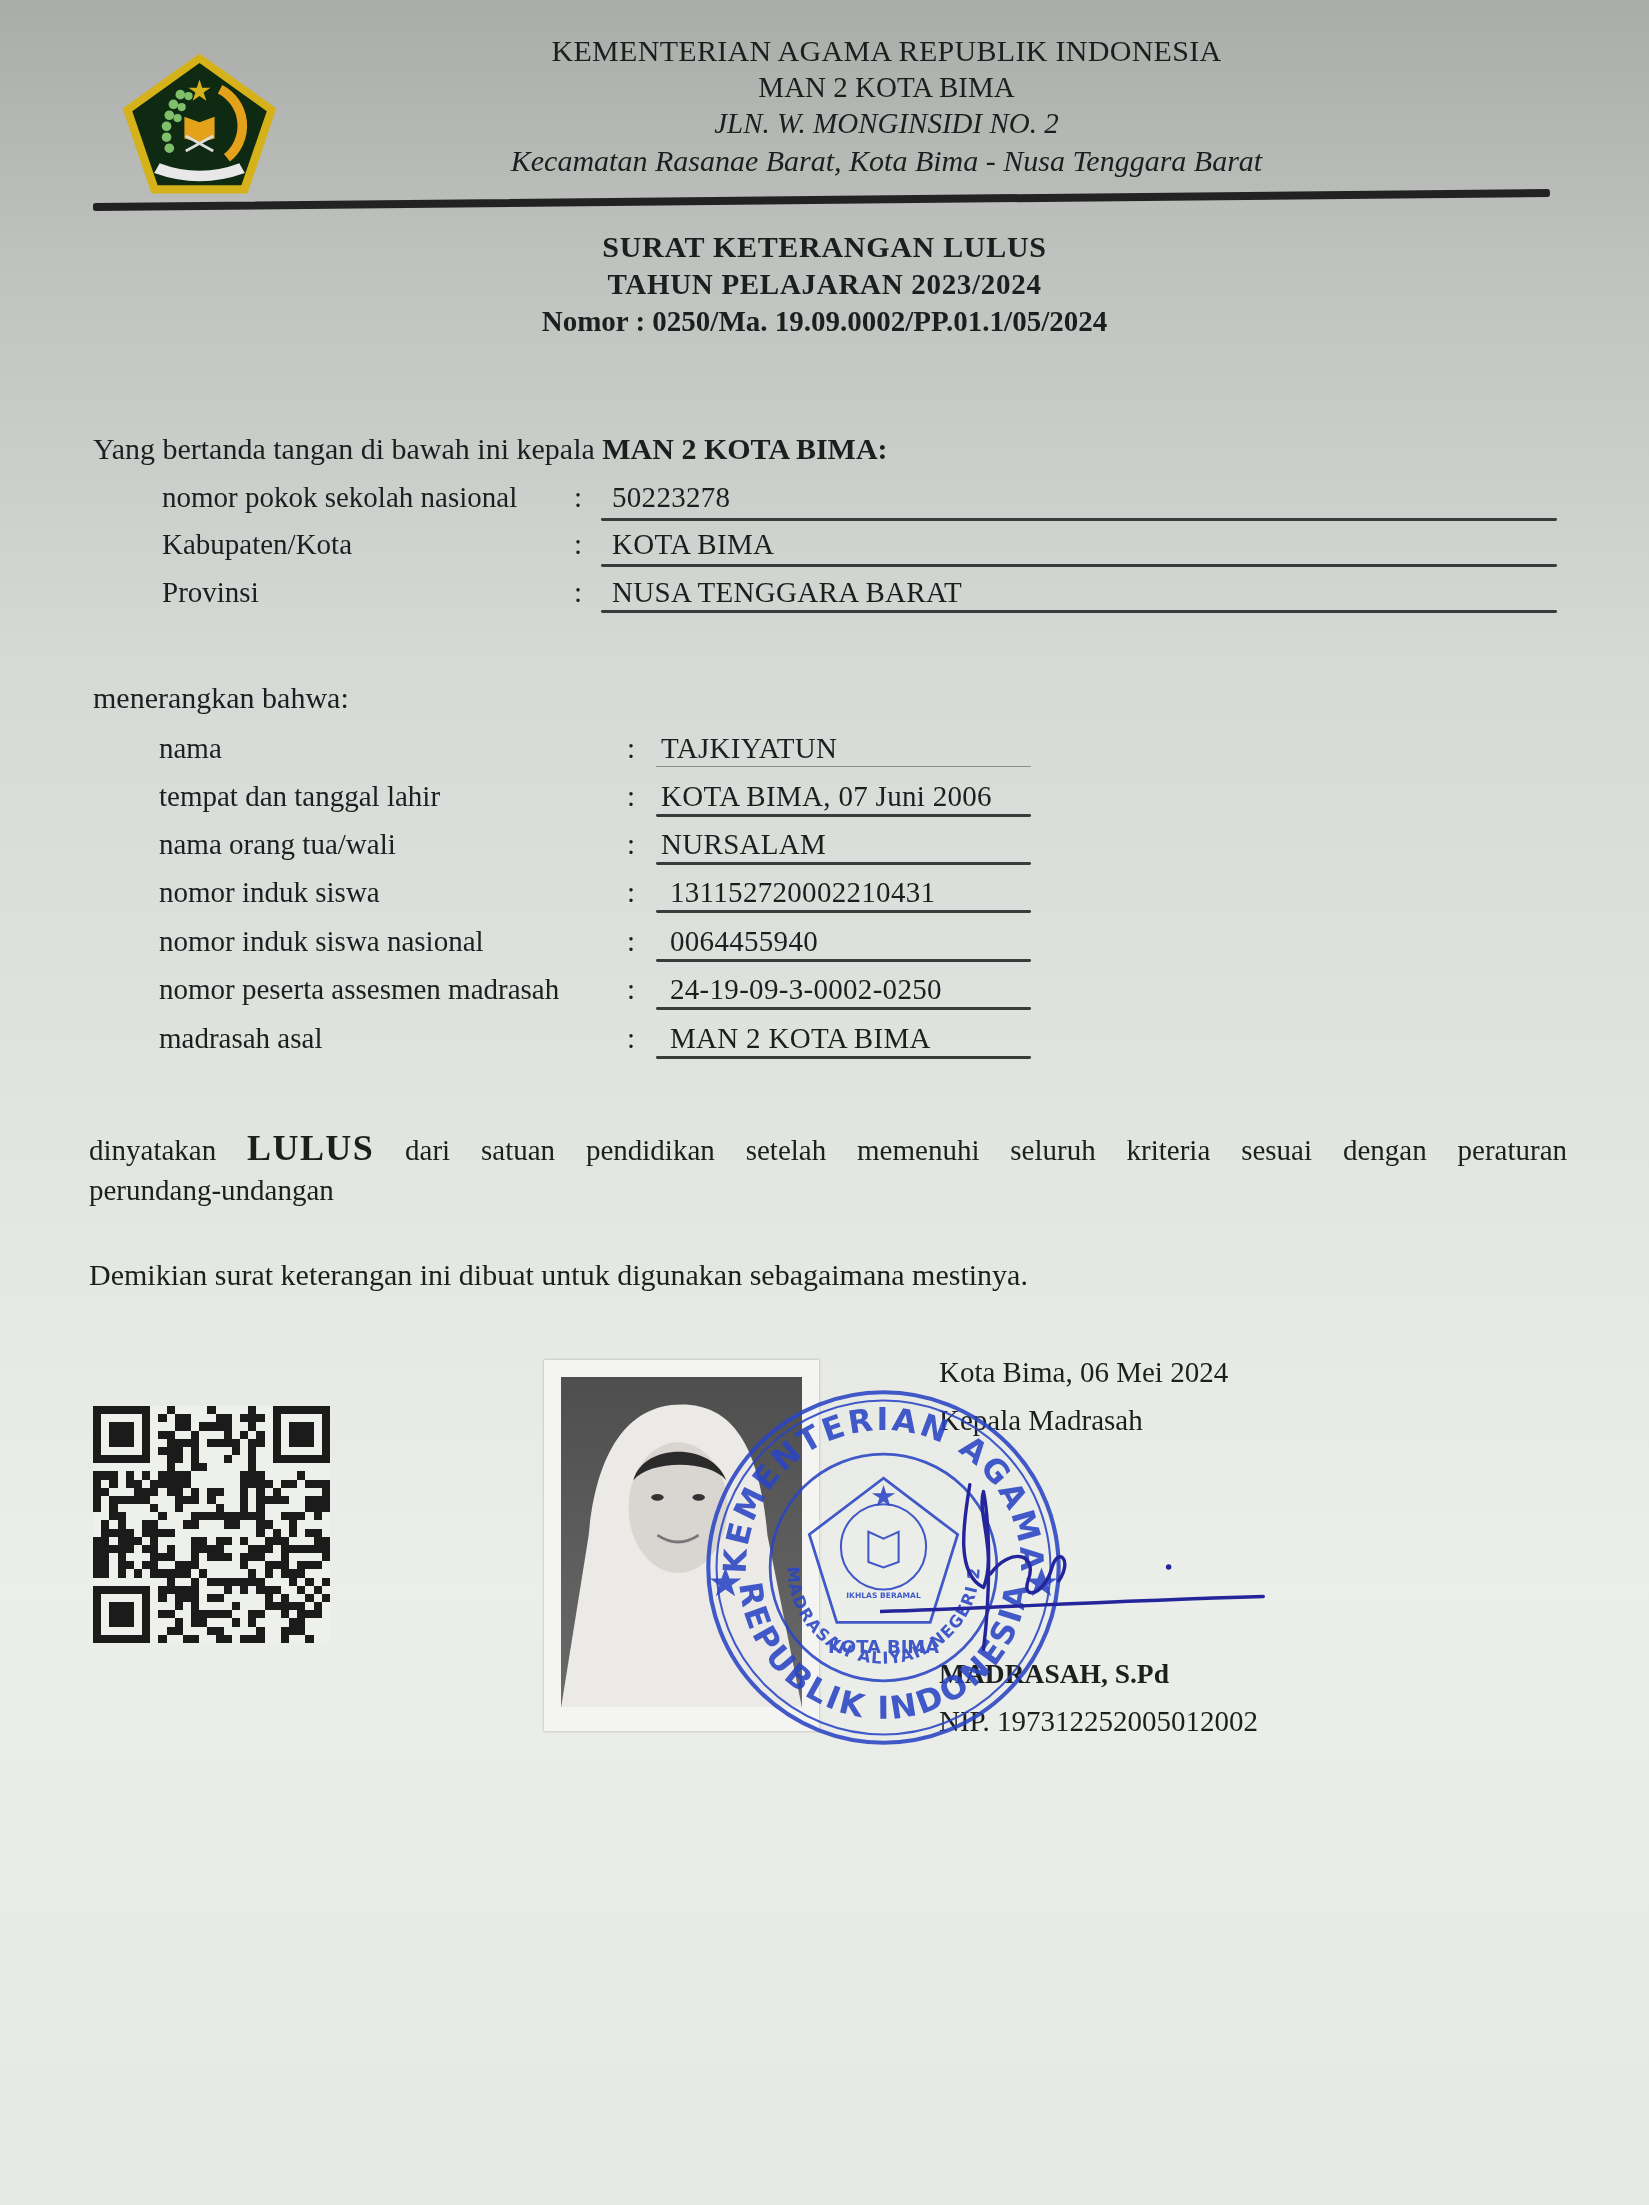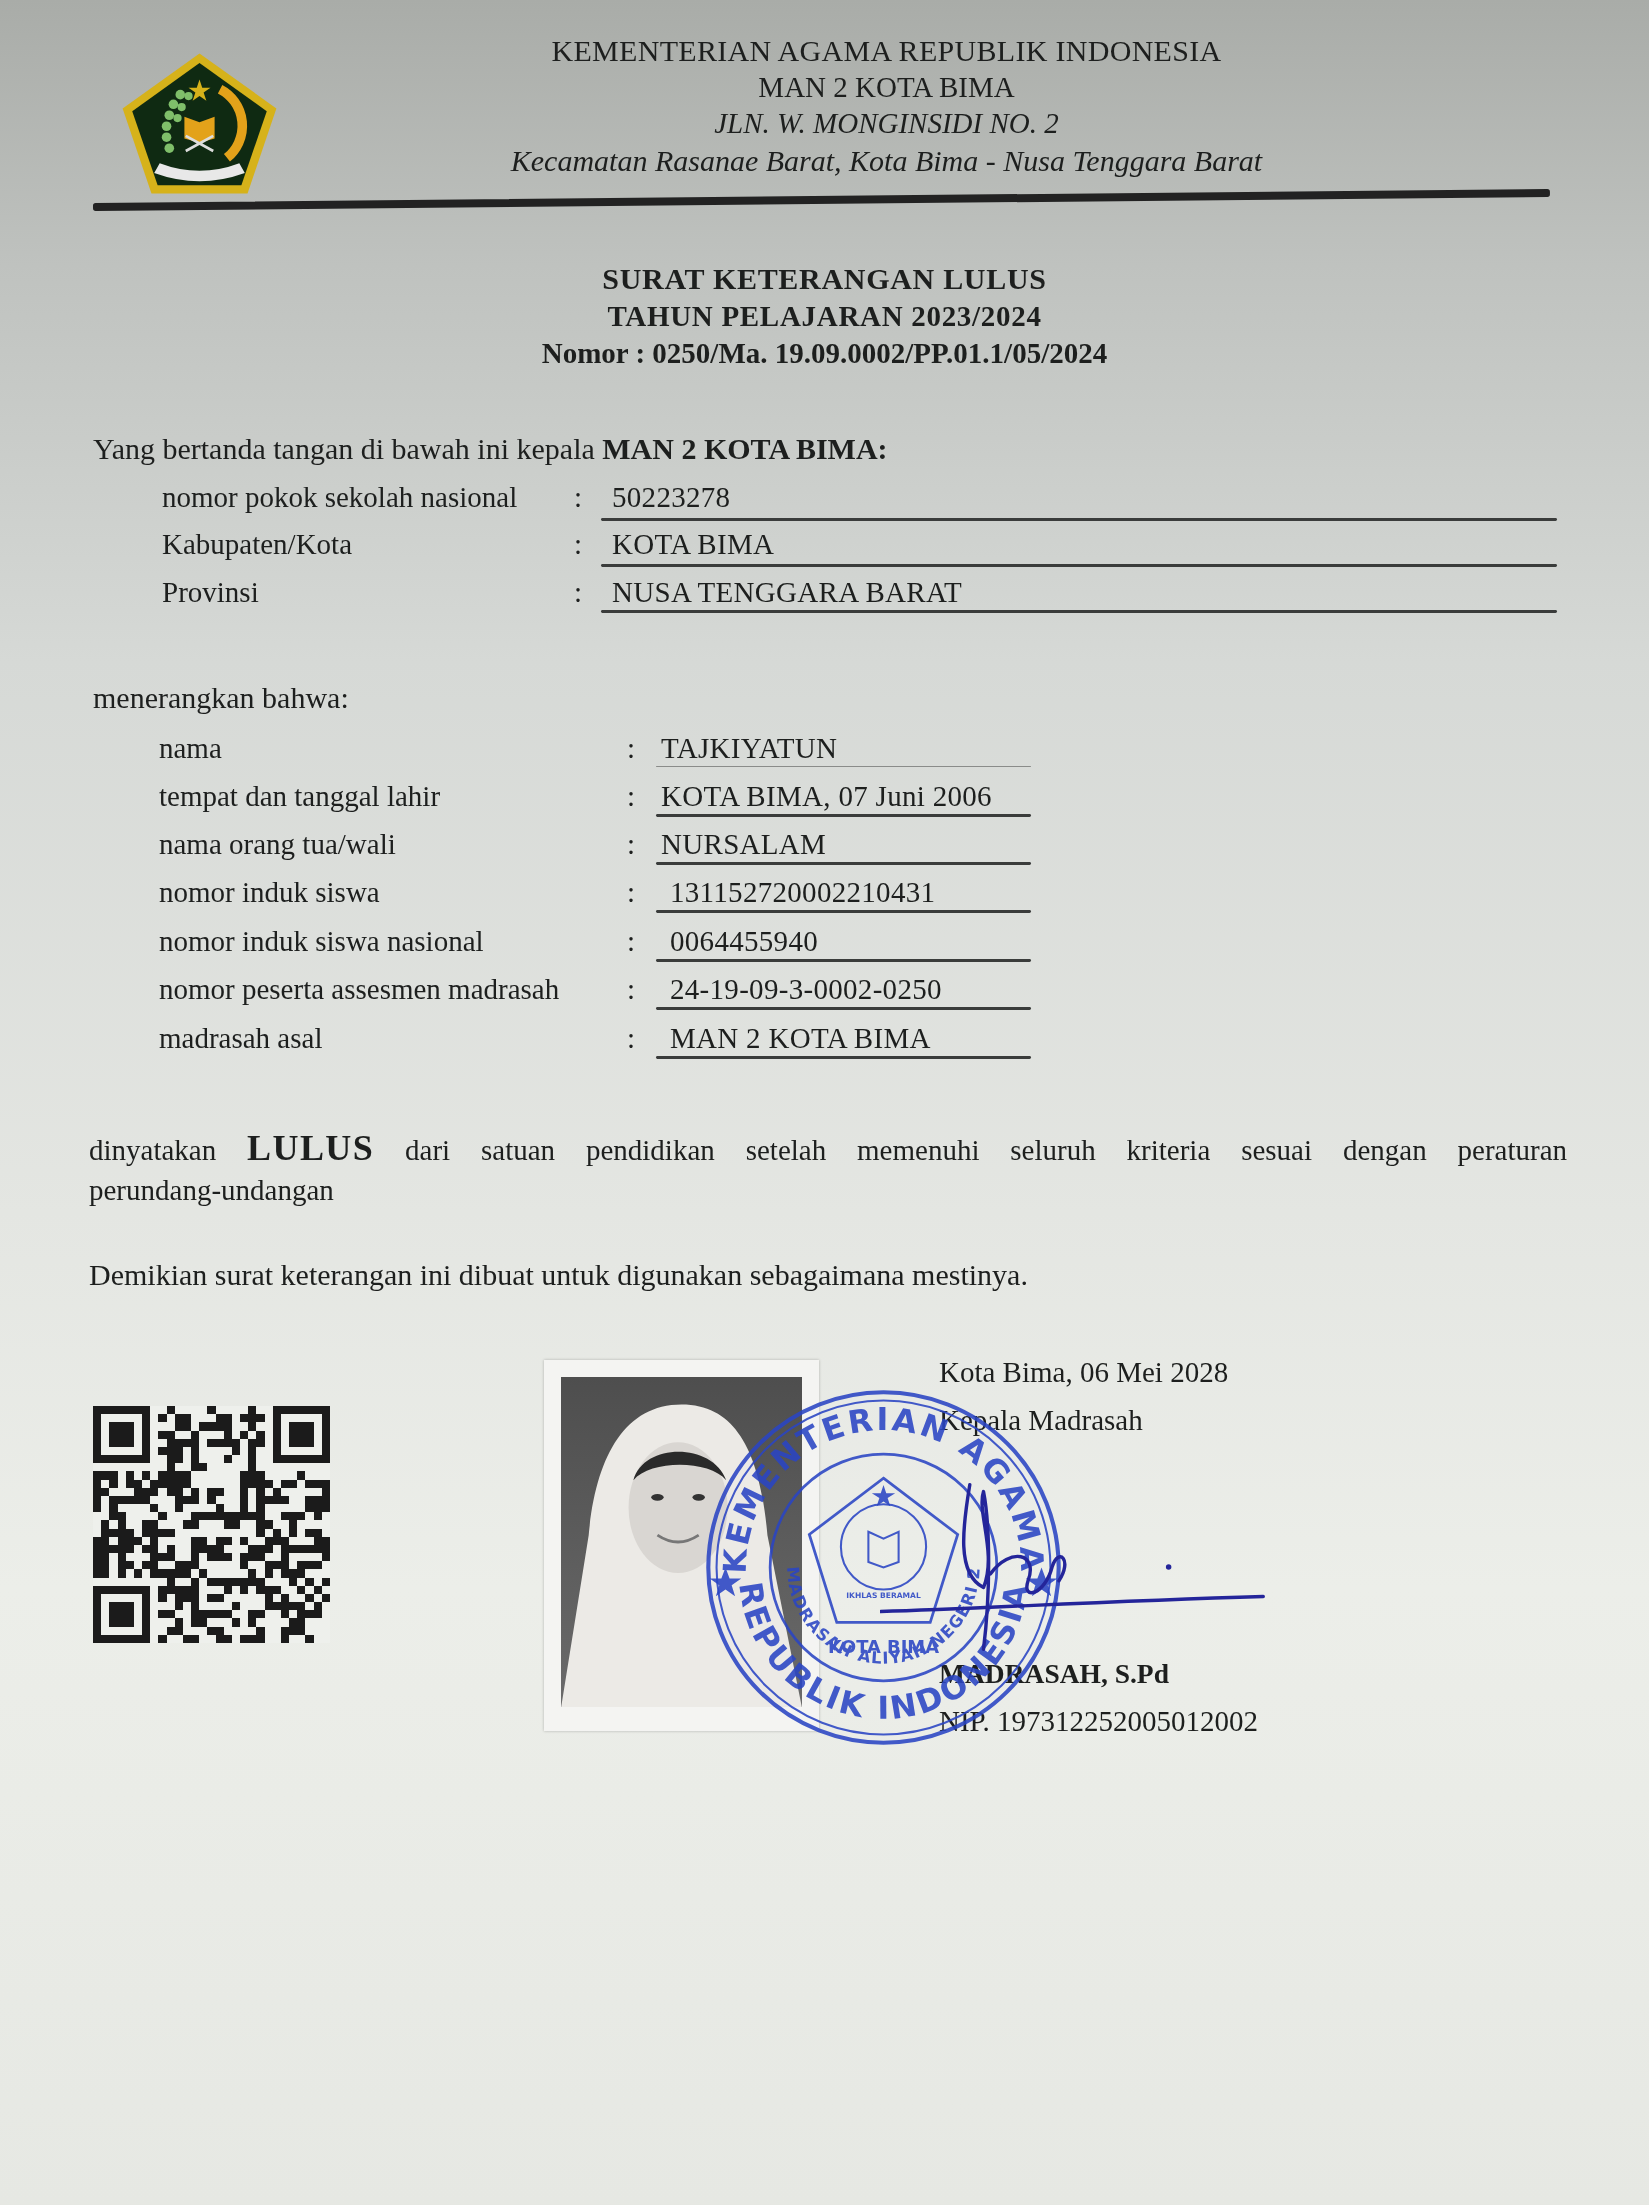--- a/index.html
+++ b/index.html
@@ -13,21 +13,21 @@
     
     .logo { left: 117px; top: 48px; width: 165px; height: 151px; }
     .kop { left: 412px; width: 949px; text-align: center; white-space: nowrap; }
     .kop1 { top: 34px; font-size: 30px; letter-spacing: 0.3px; }
     .kop2 { top: 71px; font-size: 29px; }
     .kop3 { top: 107px; font-size: 29px; font-style: italic; }
     .kop4 { top: 144px; font-size: 30px; font-style: italic; }
     .kop-rule { left: 93px; top: 203px; width: 1457px; height: 8.2px;
       background: #222; transform: rotate(-0.55deg); transform-origin: left center; border-radius: 2.7px; }
     
-    .title { left: 412px; width: 825px; text-align: center; font-weight: bold; white-space: nowrap; margin-top: 32px; }
+    .title { left: 412px; width: 825px; text-align: center; font-weight: bold; white-space: nowrap; }
     .t1 { top: 230px; font-size: 30px; letter-spacing: 0.7px; }
     .t2 { top: 268px; font-size: 29px; letter-spacing: 0.7px; }
     .t3 { top: 305px; font-size: 29px; }
     
     .para { left: 93px; font-size: 30px; white-space: nowrap; }
     .intro { top: 432px; }
     .intro b { font-weight: bold; }
     .row { position: absolute; font-size: 29px; white-space: nowrap; }
     .row .lbl { position: absolute; left: 0; }
     .row .colon { position: absolute; }
@@ -516,21 +516,21 @@
       <path d="M175 40 C90 40 50 120 40 230 L0 480 L350 480 L300 230 C290 120 260 40 175 40 Z" fill="#eceae6"></path>
       <ellipse cx="170" cy="190" rx="72" ry="95" fill="#d9d6d2"></ellipse>
       <path d="M105 150 C120 95 220 95 240 150 C215 120 130 120 105 150 Z" fill="#2a2a2a"></path>
       <ellipse cx="140" cy="175" rx="9" ry="5" fill="#333"></ellipse>
       <ellipse cx="200" cy="175" rx="9" ry="5" fill="#333"></ellipse>
       <path d="M140 230 Q170 250 200 230" stroke="#777" stroke-width="4" fill="none"></path>
     </svg>
   </div>
 </div>
 
-<div class="abs sig sig-date">Kota Bima, 06 Mei 2028</div>
+<div class="abs sig sig-date">Kota Bima, 06 Mei 2024</div>
 <div class="abs sig sig-role">Kepala Madrasah</div>
 <div class="abs sig sig-name">MADRASAH, S.Pd</div>
 <div class="abs sig sig-nip">NIP. 197312252005012002</div>
 
 <div class="abs stamp">
   <svg width="371" height="371" viewBox="0 0 540 540">
     <defs>
       <path id="outerArcTop" d="M 70 270 A 200 200 0 0 1 470 270"></path>
       <path id="outerArcBot" d="M 60 280 A 210 210 0 0 0 480 280"></path>
       <path id="innerArcBot" d="M 130 270 A 140 140 0 0 0 410 270"></path>

